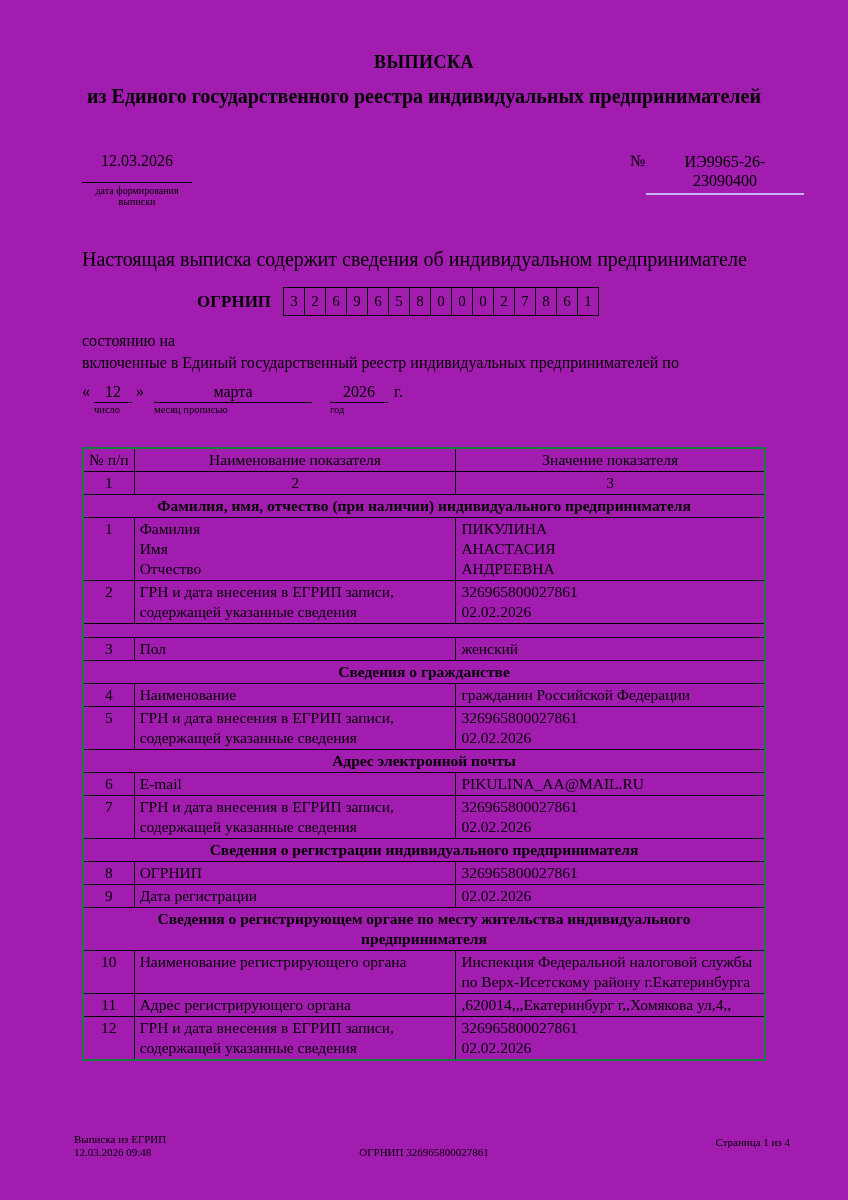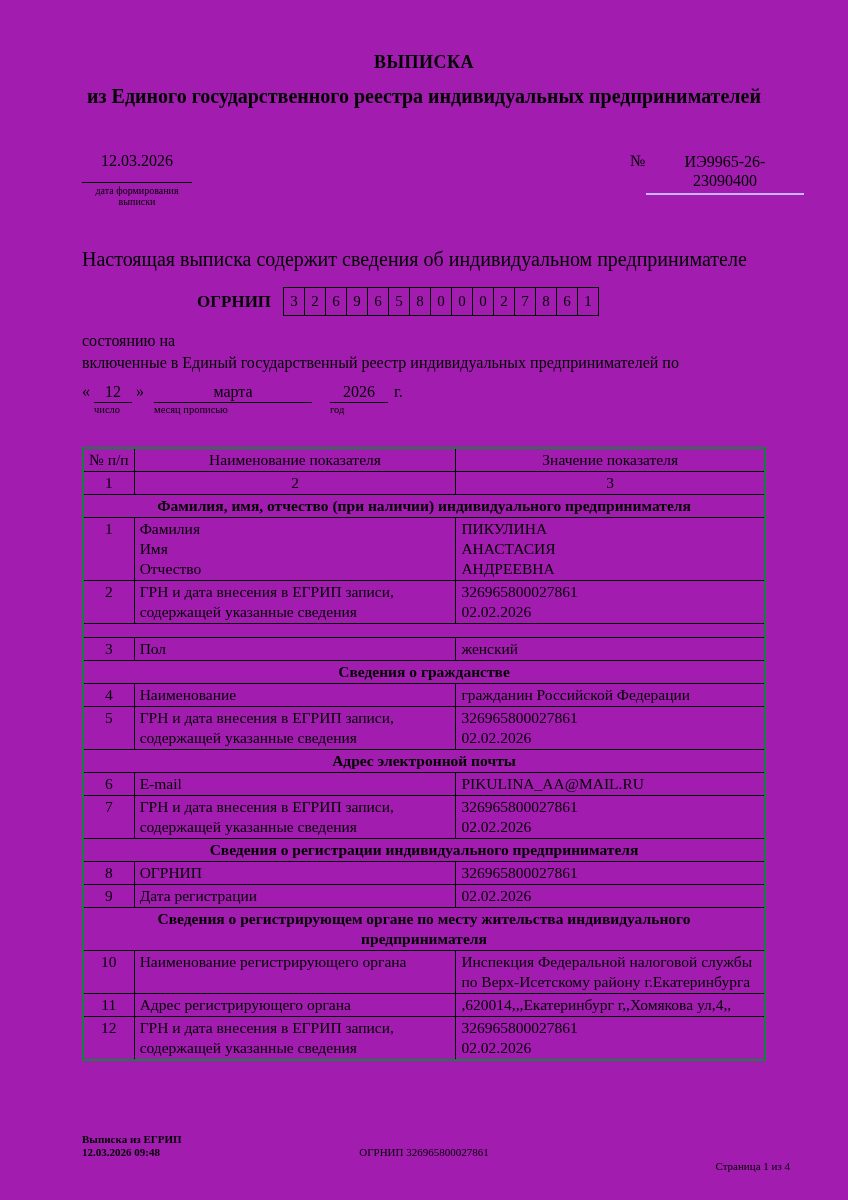--- a/index.html
+++ b/index.html
@@ -57,23 +57,23 @@
   table.indicators td { border:1px solid #000; vertical-align:top; padding:1px 5px; line-height:20px; }
   td.cell-num { width:48px; text-align:center; padding:1px 2px; }
   td.cell-name { width:326px;margin-top:40px; }
   td.cell-val { width:300px; }
   tr.th-row td { text-align:center; }
   tr.section-row td { font-weight:bold; text-align:center; padding:1px 56px; }
   tr.spacer-row td { height:13px; padding:0; }
   .ln { white-space:nowrap; overflow:hidden; }
 
   .footer { position:absolute; left:0; top:1133px; width:848px; font-size:11px; line-height:13px; }
-  .footer-left { position:absolute; left:82px; top:0;font-weight:bold; }
+  .footer-left { position:absolute; left:74px; top:0; }
   .footer-center { position:absolute; left:0; width:848px; top:13px; text-align:center; }
-  .footer-right { position:absolute; right:58px; top:27px; }
+  .footer-right { position:absolute; right:58px; top:3px; }
 </style>
 </head>
 <body>
 
 <div class="sheet">
 
   <div class="doc-title center">ВЫПИСКА</div>
   <div class="doc-subtitle center">из Единого государственного реестра индивидуальных предпринимателей</div>
 
   <div class="ref-row">

